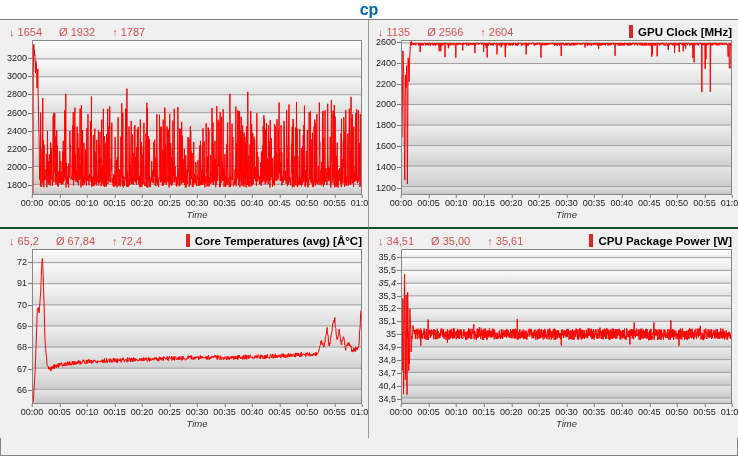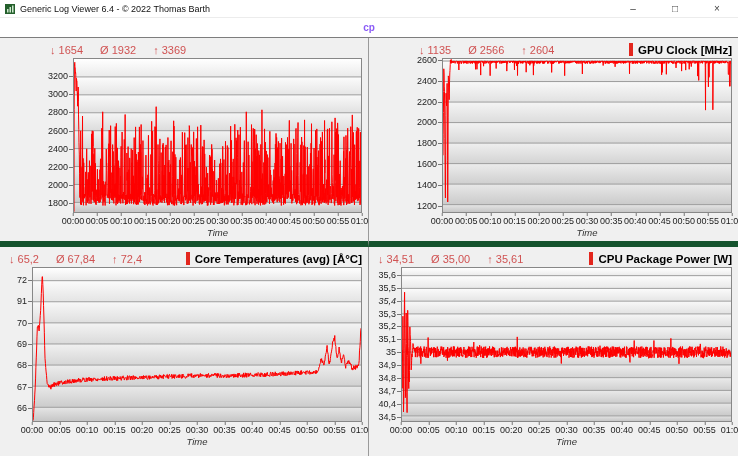--- a/index.html
+++ b/index.html
@@ -13,27 +13,27 @@
   
   .titlebar{height:18px;background:#ffffff;display:flex;align-items:center;
     padding-left:5px;border-bottom:1px solid #ececec;}
   .titlebar .app-icon{width:10px;height:10px;margin-right:5px;flex:0 0 auto;}
   .titlebar .title{font-size:9px;color:#111;white-space:nowrap;}
   .win-controls{margin-left:auto;display:flex;align-items:center;height:100%;}
   .win-btn{width:42px;height:100%;display:flex;align-items:center;justify-content:center;
     font-size:10px;color:#444;cursor:default;}
   
   .header{height:19px;background:#ffffff;display:flex;align-items:center;justify-content:center;}
-  .header .dataset{font-size:10px;font-weight:700;color:#8b5cf6;}
+  .header .dataset{font-size:16px;font-weight:700;color:#0369a1;}
   
   .grid{display:grid;grid-template-columns:369px 369px;grid-template-rows:209px 209px;
     border-top:1px solid #7d7d7d;background:#f0f0f0;}
   .panel{background:#f0f0f0;overflow:hidden;}
   .panel.col-left{border-right:1px solid #9a9a9a;}
-  .panel.row-top{border-bottom:6px solid #14532d;padding-left:41px;}
+  .panel.row-top{border-bottom:2px solid #14532d;}
   
   .stats-row{height:20px;display:flex;align-items:center;padding:3px 6px 0 9px;}
   .stat{font-size:11px;margin-right:17px;white-space:nowrap;}
   .legend{margin-left:auto;display:flex;align-items:center;}
   .legend-bar{width:4px;height:13px;margin-right:5px;}
   .legend-text{font-size:11.5px;font-weight:700;color:#000;white-space:nowrap;}
   
   .chart-row{display:flex;height:155px;}
   .ylabels{width:32px;position:relative;flex:0 0 auto;}
   .ylabel{position:absolute;right:5px;transform:translateY(-50%);font-size:9px;color:#222;white-space:nowrap;}
@@ -44,46 +44,32 @@
   .xlabel{position:absolute;top:1px;transform:translateX(-50%);font-size:9px;color:#222;white-space:nowrap;}
   .xlabel::before{content:'';position:absolute;left:50%;top:-3px;width:1px;height:3px;background:#777;}
   .time-label{height:13px;margin:0 6px 0 32px;text-align:center;
     font-size:9.5px;font-style:italic;color:#333;}
 </style>
 </head>
 <body>
 
 <div class="window">
 
-  <div class="titlebar">
-    <svg class="app-icon" viewBox="0 0 10 10">
-      <rect x="0" y="0" width="10" height="10" fill="#24602c"></rect>
-      <rect x="2" y="5" width="1.5" height="3.5" fill="#cfe8cf"></rect>
-      <rect x="4.5" y="3" width="1.5" height="5.5" fill="#cfe8cf"></rect>
-      <rect x="7" y="1.5" width="1.5" height="7" fill="#cfe8cf"></rect>
-    </svg>
-    <span class="title">Generic Log Viewer 6.4 - © 2022 Thomas Barth</span>
-    <div class="win-controls">
-      <span class="win-btn">–</span>
-      <span class="win-btn">□</span>
-      <span class="win-btn">×</span>
-    </div>
-  </div>
 
   <div class="header">
     <span class="dataset">cp</span>
   </div>
 
   <div class="grid">
 
     <section class="panel col-left row-top">
       <div class="stats-row">
         <span class="stat" style="color: rgb(208, 82, 82);">↓ 1654</span>
         <span class="stat" style="color: rgb(208, 82, 82);">Ø 1932</span>
-        <span class="stat" style="color: rgb(208, 82, 82);">↑ 3369</span>
+        <span class="stat" style="color: rgb(208, 82, 82);">↑ 1787</span>
       </div>
       <div class="chart-row">
         <div class="ylabels">
             <span class="ylabel" style="top: 11.7165%;">3200</span>
             <i class="ytick" style="top: 11.7165%;"></i>
             <span class="ylabel" style="top: 23.4329%;">3000</span>
             <i class="ytick" style="top: 23.4329%;"></i>
             <span class="ylabel" style="top: 35.1494%;">2800</span>
             <i class="ytick" style="top: 35.1494%;"></i>
             <span class="ylabel" style="top: 46.8658%;">2600</span>

